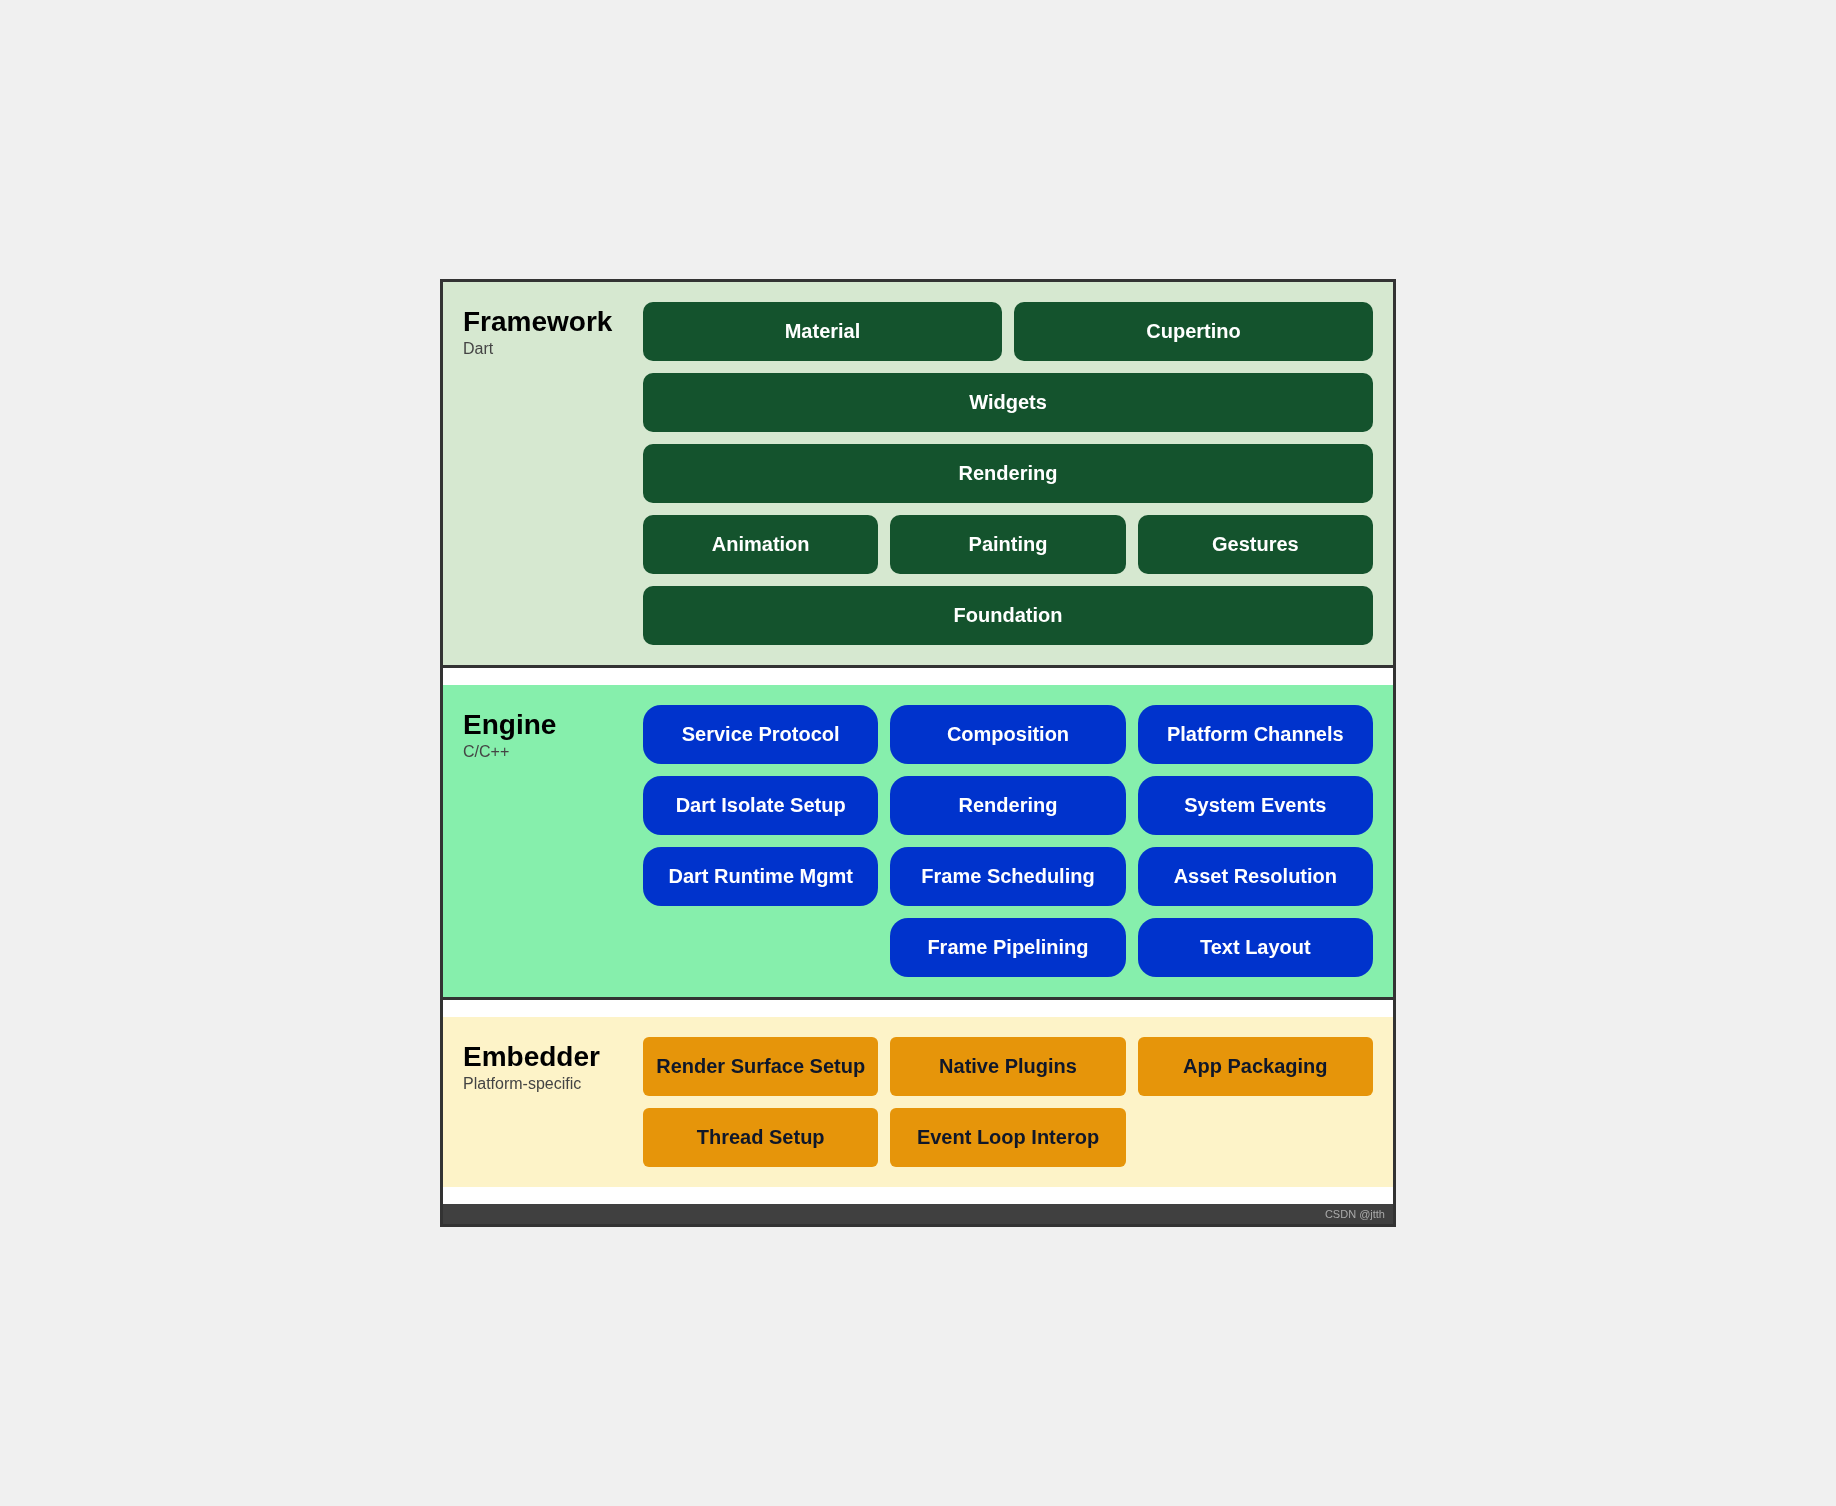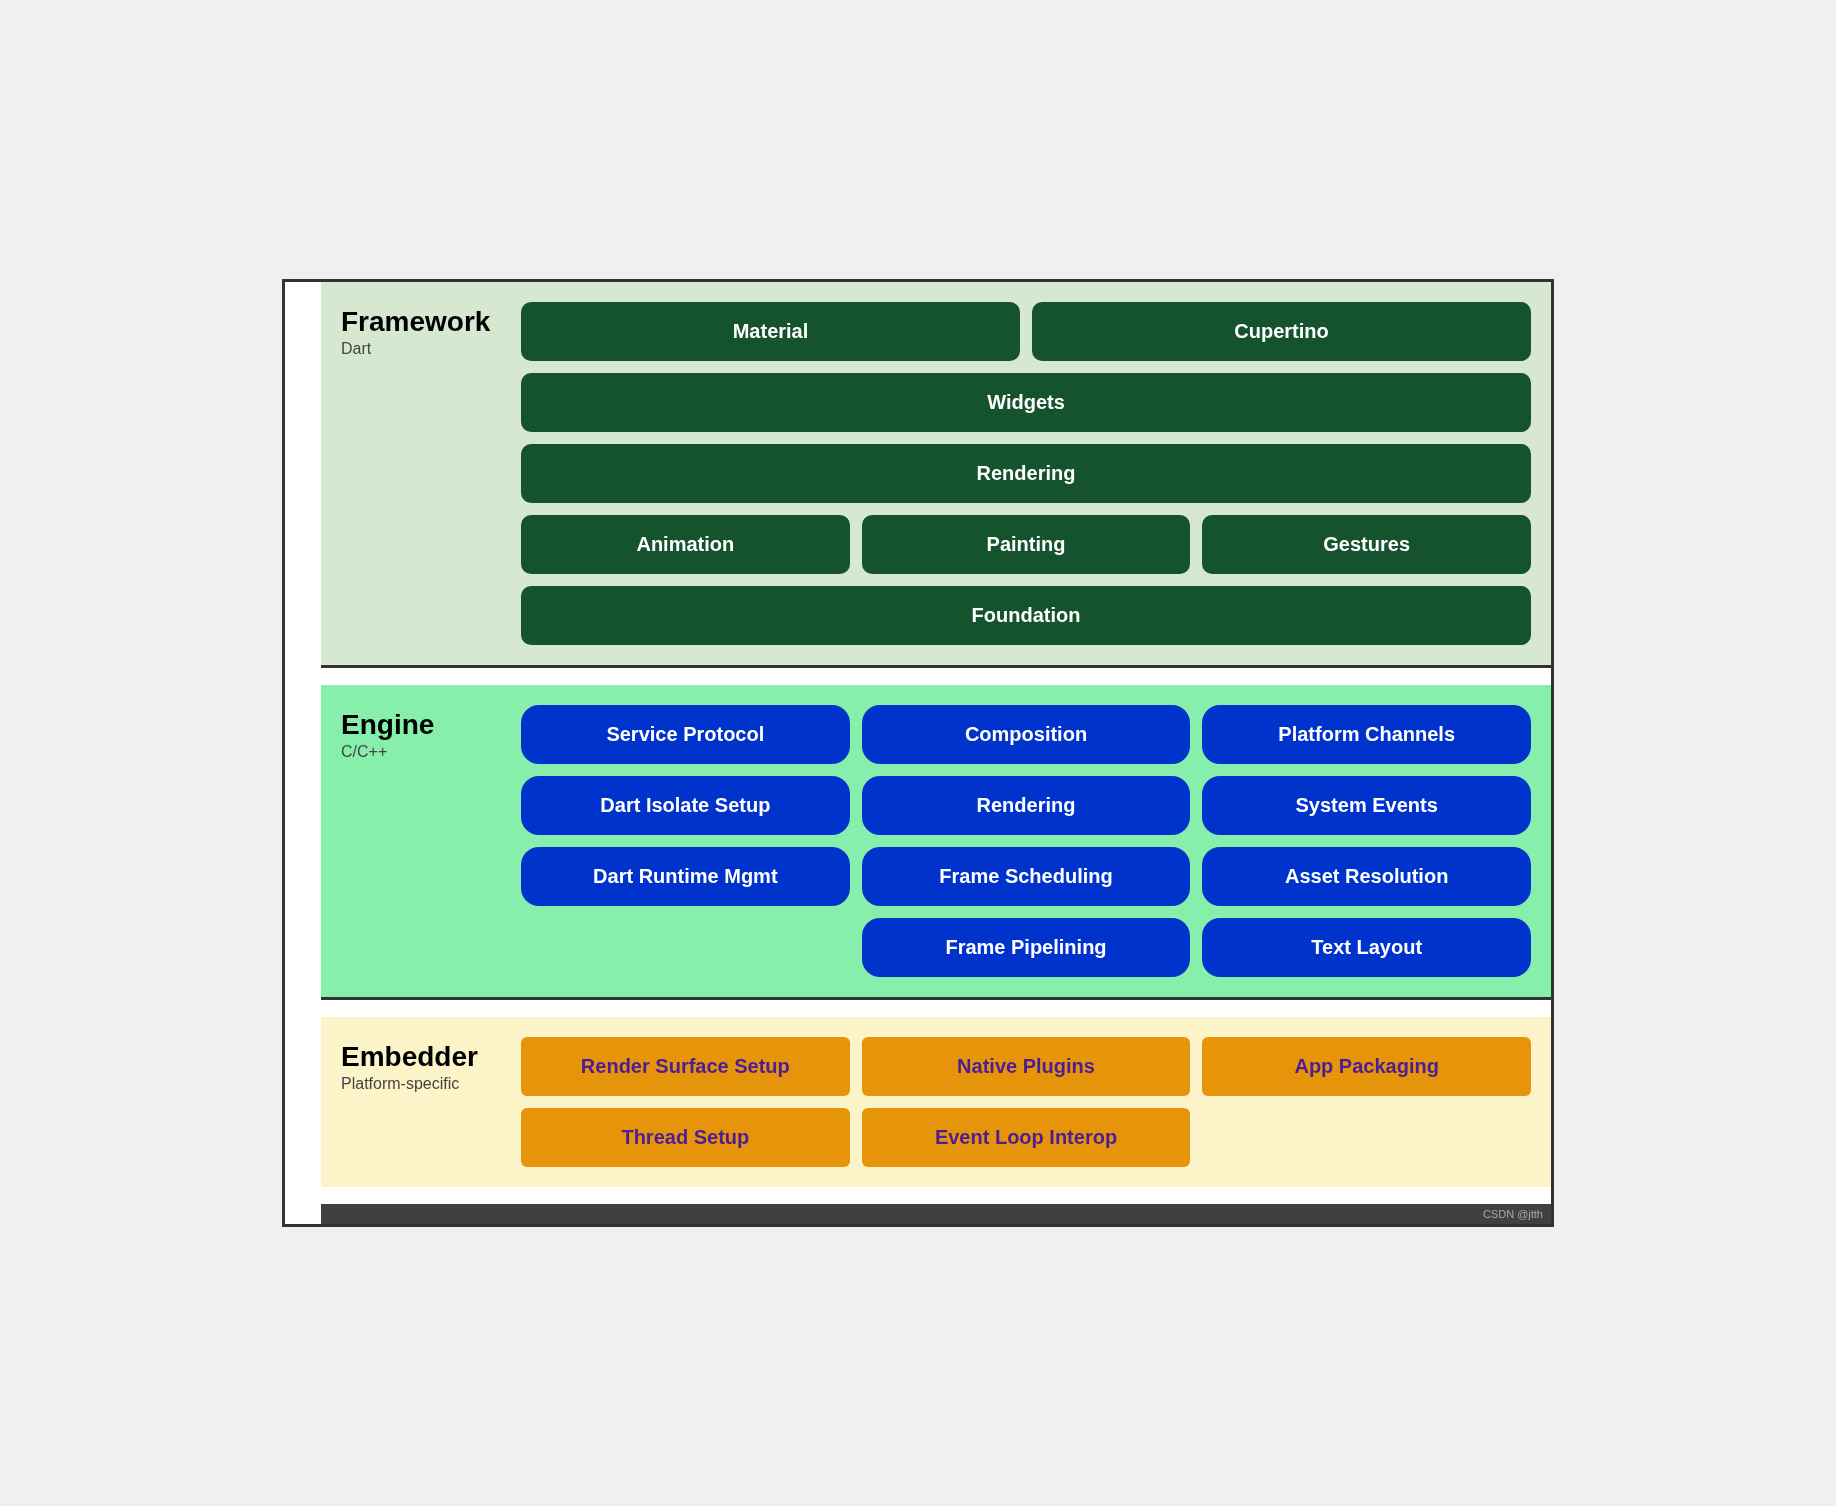--- a/index.html
+++ b/index.html
@@ -12,27 +12,26 @@
       background: #f0f0f0;
       font-family: Arial, sans-serif;
       display: flex;
       justify-content: center;
       align-items: center;
       min-height: 100vh;
       padding: 20px;
     }
 
     .diagram-container {
-      width: 1272px;
+      width: 956px;
       display: flex;
       flex-direction: column;
       gap: 17px;
       border: 3px solid #333;
       background: #fff;
-      padding-left: 36px;
     }
 
     
     .section {
       display: flex;
       flex-direction: row;
       padding: 20px;
       gap: 20px;
     }
 
@@ -109,21 +108,21 @@
       flex: 1;
     }
 
     
     .embedder-section {
       background-color: #fdf3c8;
     }
 
     .embedder-btn {
       background-color: #e6950a;
-      color: #4c1d95;
+      color: #0f172a;
       border: none;
       border-radius: 6px;
       padding: 18px 10px;
       font-size: 20px;
       font-weight: bold;
       text-align: center;
       cursor: default;
       flex: 1;
     }
 

